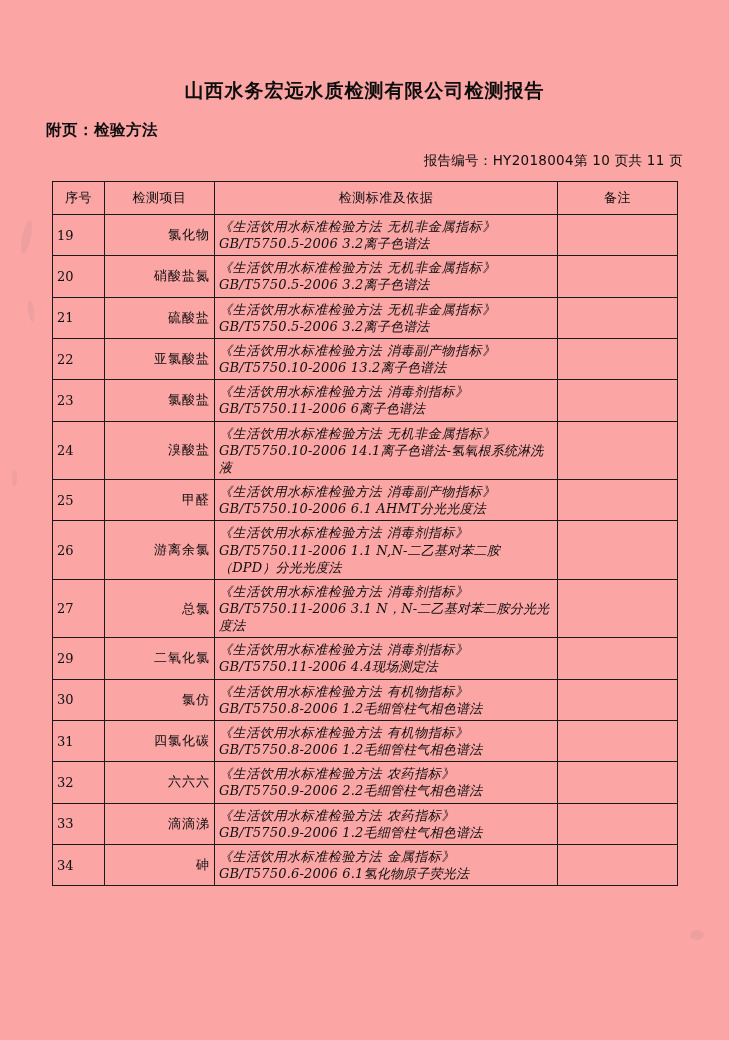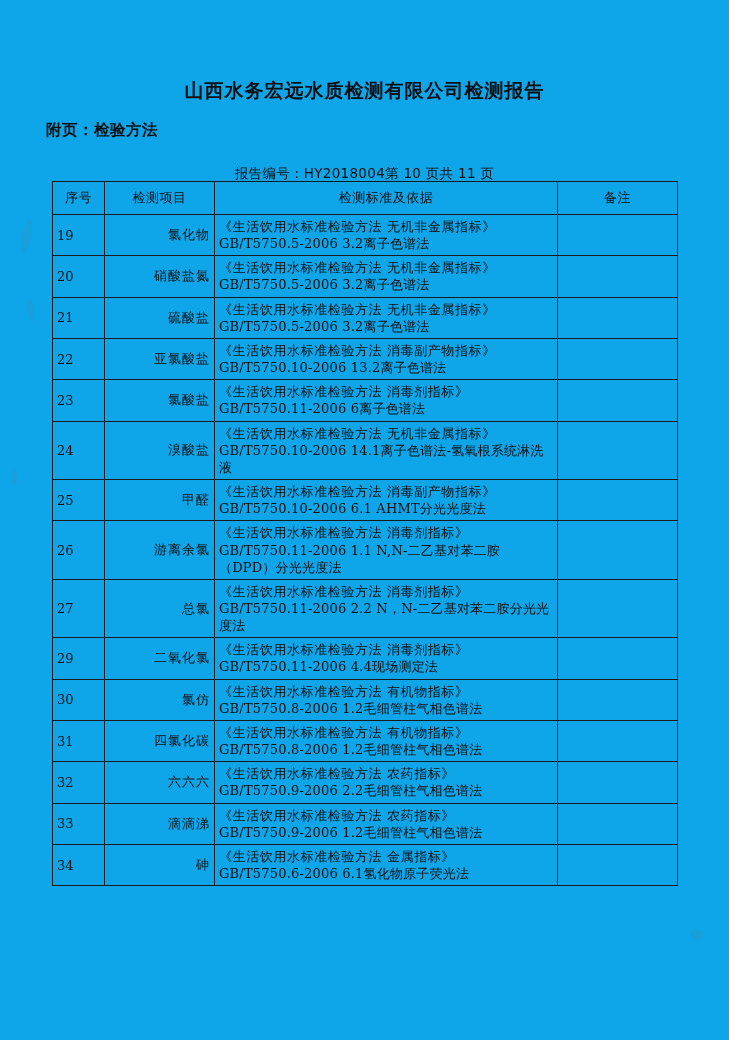--- a/index.html
+++ b/index.html
@@ -11,21 +11,21 @@
     width: 729px;
     height: 1040px;
     overflow: hidden;
     font-family: "DejaVu Serif", "Liberation Serif", serif;
     color: #0d0d0d;
     position: relative;
   }
   .page {
     position: absolute;
     inset: 0;
-    background: #0ea5e9;
+    background: #fca5a5;
   }
   
   .blemish {
     position: absolute;
     background: rgba(120,120,120,0.10);
     border-radius: 50%;
     pointer-events: none;
   }
   .b1 { left: 22px; top: 220px; width: 9px; height: 34px; transform: rotate(12deg); }
   .b2 { left: 28px; top: 300px; width: 6px; height: 22px; transform: rotate(-8deg); }
@@ -47,25 +47,25 @@
     position: absolute;
     top: 120px;
     left: 46px;
     font-size: 15.5px;
     font-weight: bold;
     font-family: "DejaVu Sans", "Liberation Sans", sans-serif;
     letter-spacing: 0.5px;
   }
   .meta-row {
     position: absolute;
-    top: 165px;
+    top: 152px;
     left: 46px;
     width: 637px;
     display: flex;
-    justify-content: center;
+    justify-content: flex-end;
     font-size: 13.5px;
     font-family: "DejaVu Sans", "Liberation Sans", sans-serif;
   }
   .meta-left { letter-spacing: 0.3px; }
   .meta-right { letter-spacing: 0.3px; }
 
   table.report {
     position: absolute;
     top: 181px;
     left: 52px;
@@ -100,20 +100,21 @@
     text-align: right;
     font-family: Liberation Serif, serif;
     font-size: 14px;
     letter-spacing: 1px;
   }
   td.std {
     text-align: left;
     padding-left: 6px;
     line-height: 1.32;
     font-size: 13px;
+    font-style: italic;
   }
   td.std .l1 {
     font-family: "DejaVu Sans", "Liberation Sans", sans-serif;
     letter-spacing: 0.6px;
     font-size: 13px;
     display: block;
   }
   td.std .l2 {
     display: block;
     font-family: "DejaVu Serif", "Liberation Serif", serif;
@@ -226,21 +227,21 @@
             <span class="l1">《生活饮用水标准检验方法  消毒剂指标》</span>
             <span class="l2">GB/T5750.11-2006 1.1 N,N-二乙基对苯二胺（DPD）分光光度法</span>
           </td>
           <td class="note"></td>
         </tr>
         <tr>
           <td class="no">27</td>
           <td class="item">总氯</td>
           <td class="std">
             <span class="l1">《生活饮用水标准检验方法  消毒剂指标》</span>
-            <span class="l2">GB/T5750.11-2006 2.2 N，N-二乙基对苯二胺分光光度法</span>
+            <span class="l2">GB/T5750.11-2006 3.1 N，N-二乙基对苯二胺分光光度法</span>
           </td>
           <td class="note"></td>
         </tr>
         <tr>
           <td class="no">29</td>
           <td class="item">二氧化氯</td>
           <td class="std">
             <span class="l1">《生活饮用水标准检验方法  消毒剂指标》</span>
             <span class="l2">GB/T5750.11-2006 4.4现场测定法</span>
           </td>

